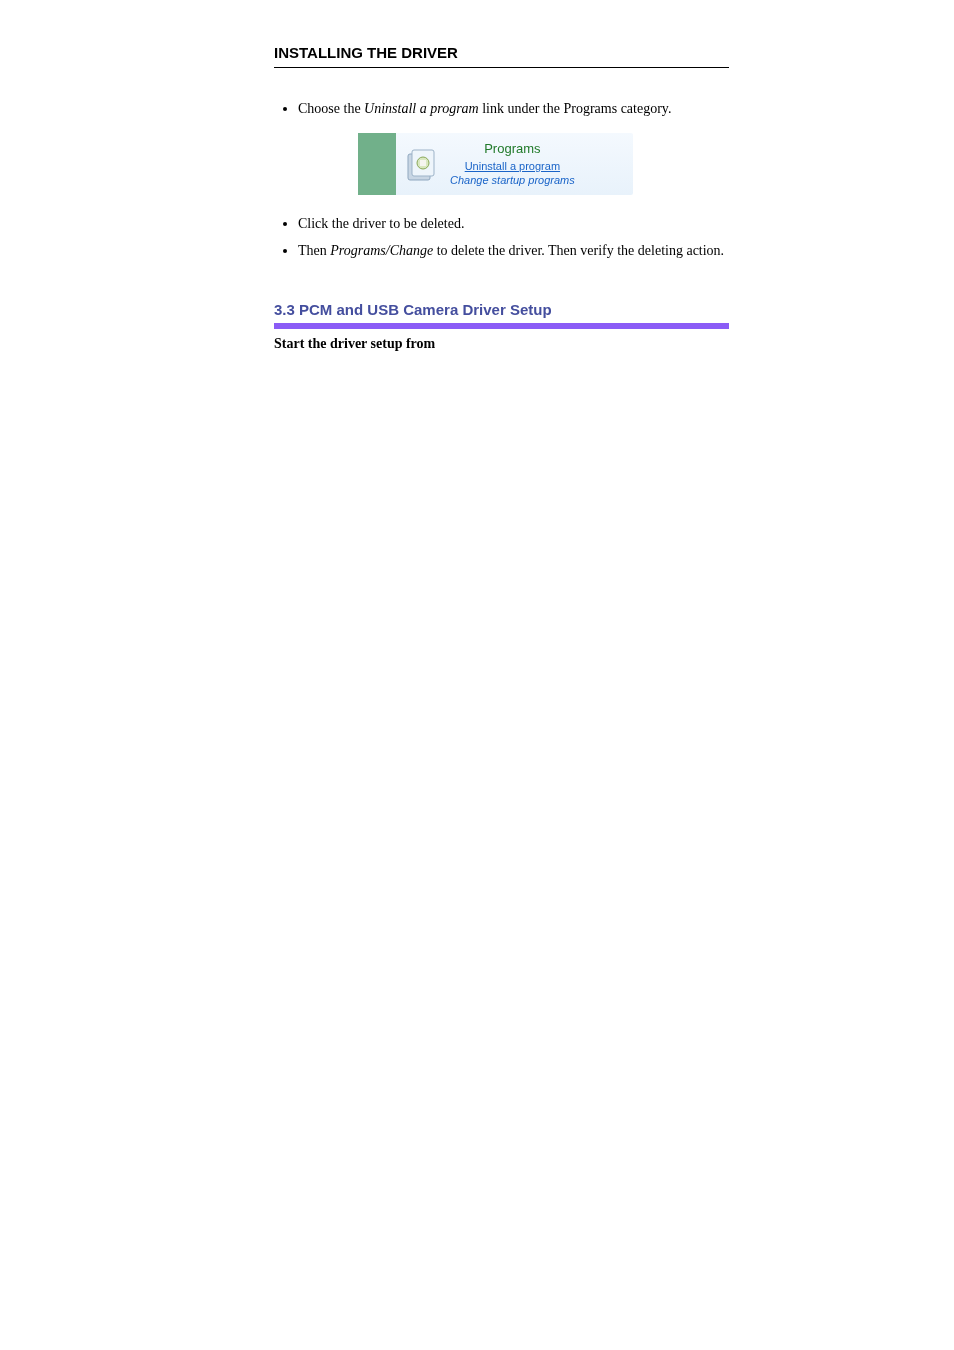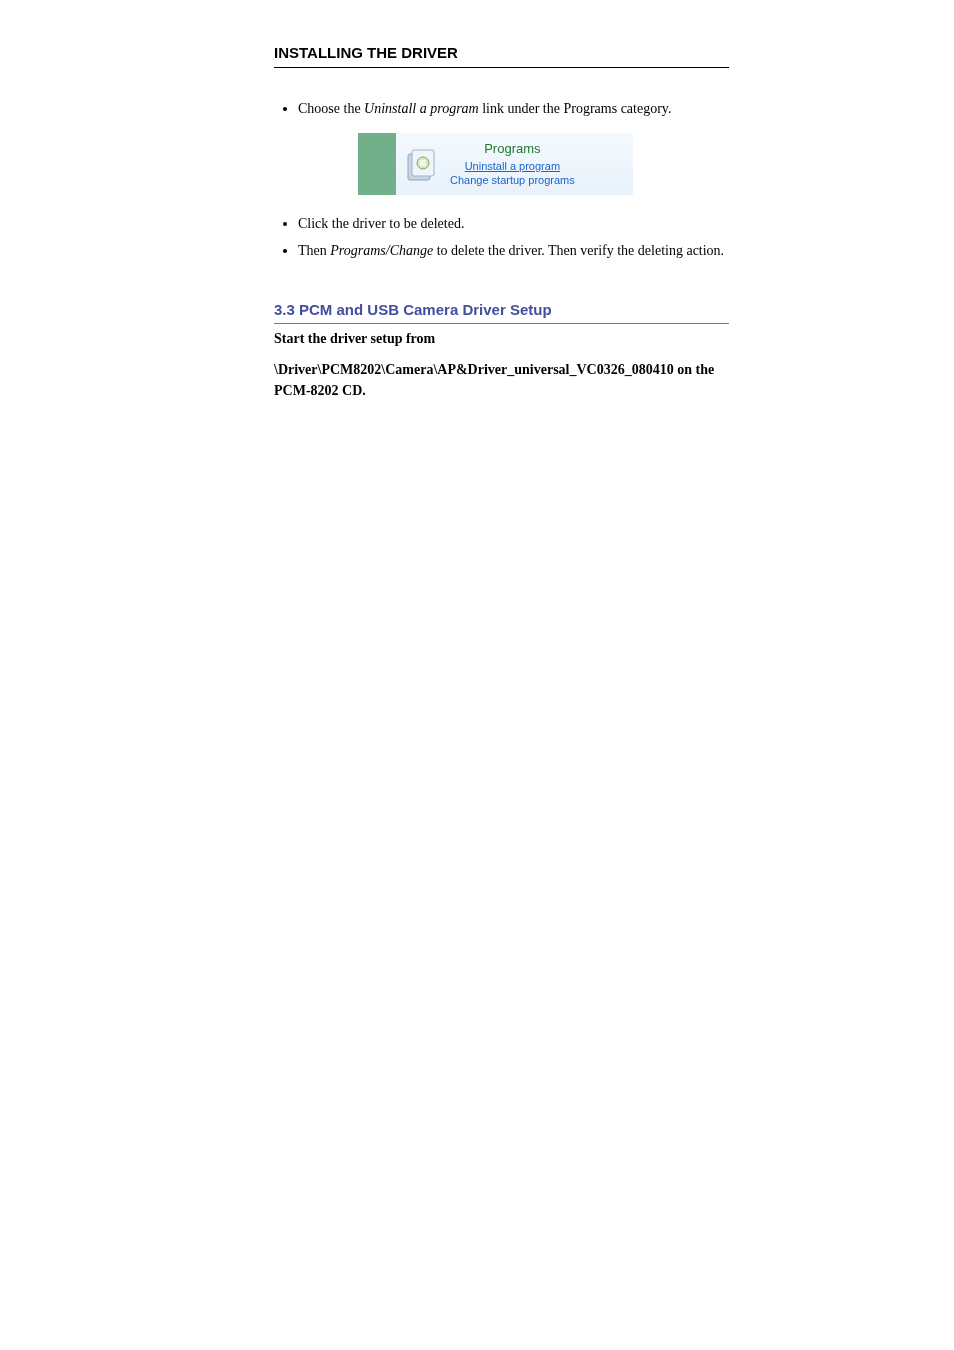--- a/index.html
+++ b/index.html
@@ -79,29 +79,30 @@
     margin-bottom: 1px;
     font-weight: 400;
   }
   .cp-link {
     color: #1a64c8;
     text-decoration: underline;
   }
   .cp-sub {
     color: #1a64c8;
     text-decoration: none;
+    font-style: italic;
   }
   .subhead {
     font-family: Arial, sans-serif;
     font-size: 15px;
     color: #444e9e;
     font-weight: bold;
     margin-top: 40px;
     padding-bottom: 5px;
-    border-bottom: 1px solid #8b5cf6;
+    border-bottom: 6px solid #8b5cf6;
   }
   .para {
     margin: 16px 0 10px 0;
   }
   .indent-para {
     margin: 4px 0 10px 0;
     font-weight: bold;
   }
 </style>
 </head>
@@ -142,19 +143,18 @@
         <li>
           <span>Then </span><i>Programs/Change</i><span> to delete the driver. Then verify the deleting action.</span>
         </li>
       </ul>
     </div>
 
     <div class="subhead">3.3 PCM and USB Camera Driver Setup</div>
 
     <div class="body-text">
       <div class="indent-para">Start the driver setup from</div>
-      <div class="indent-para">\Driver\PCM8202\Camera\AP&amp;Driver_universal_VC0326_080410 on the PCM-8202 CD.</div>
     </div>
 
 
 
   </div>
 </div>
 
 </body></html>

